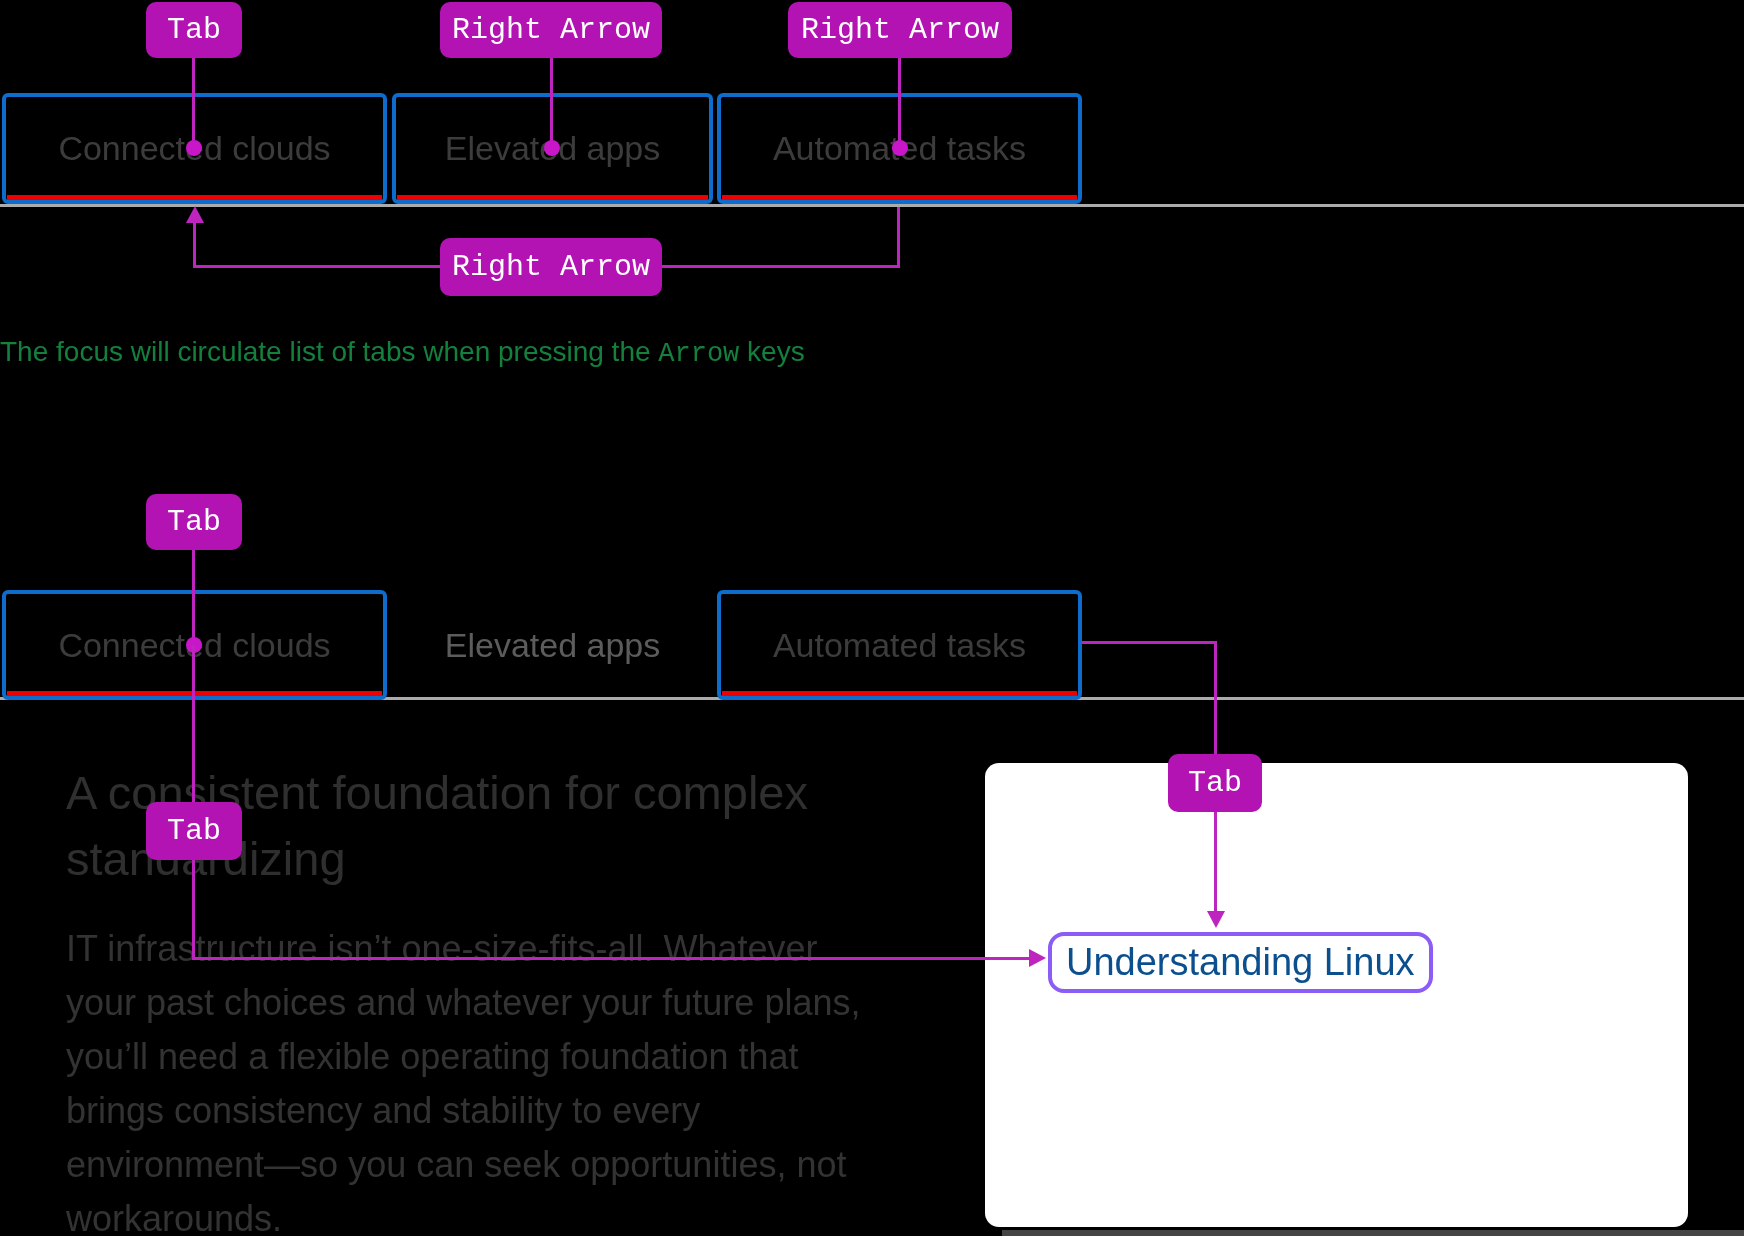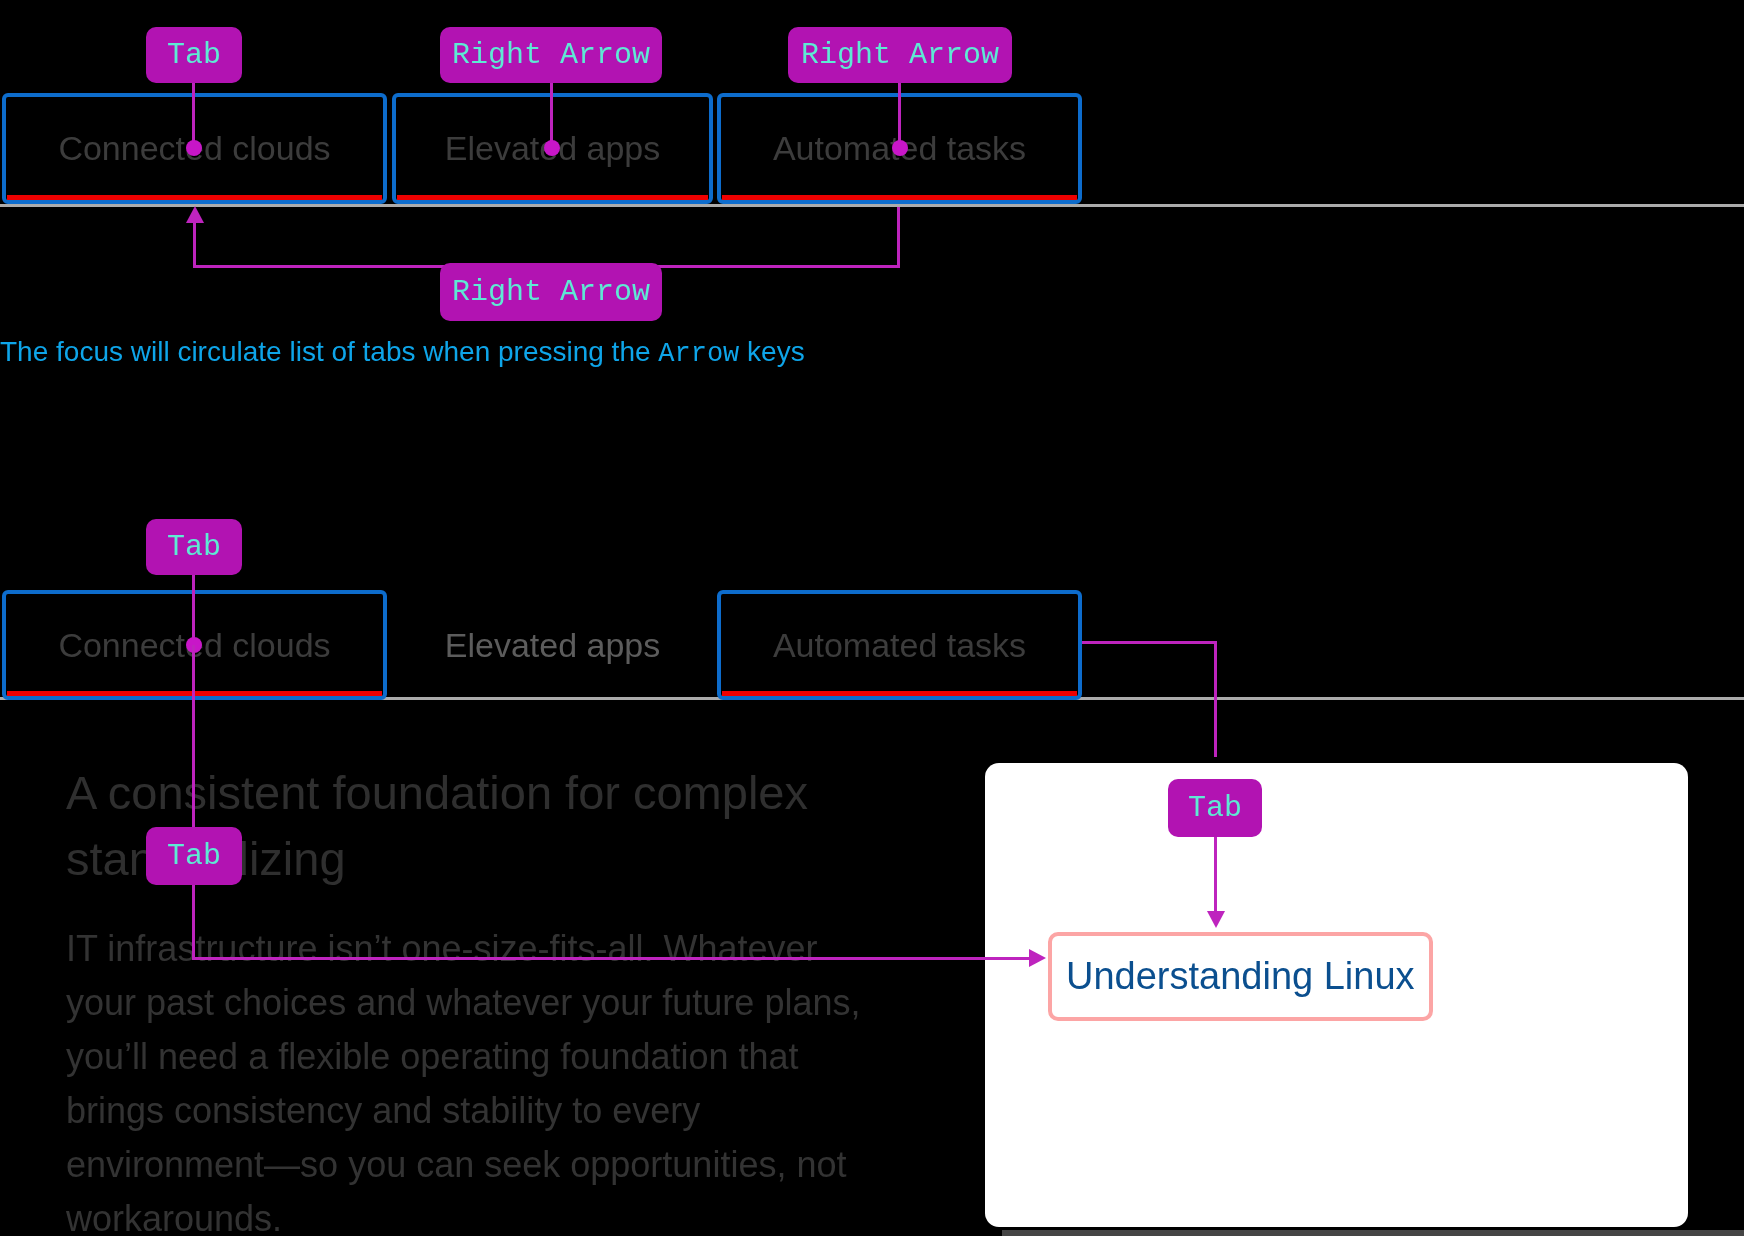--- a/index.html
+++ b/index.html
@@ -6,45 +6,45 @@
   #stage{position:relative;width:1744px;height:1236px;background:#000;overflow:hidden;
          font-family:"Liberation Sans",sans-serif;}
   
   .hairline{position:absolute;background:#ABABAB;height:3px;z-index:0;}
   .tabbox{position:absolute;border:4px solid #0D6CCC;border-radius:6px;background:#000;z-index:2;
           display:flex;align-items:center;justify-content:center;box-sizing:border-box;}
   .tabbox .redline{position:absolute;left:1px;right:1px;bottom:0;height:5px;background:#EE0000;}
   .tablabel{font-size:34px;color:#3C3C3C;white-space:nowrap;}
   .freetab{position:absolute;z-index:2;font-size:34px;color:#5C5C5C;white-space:nowrap;
            display:flex;align-items:center;justify-content:center;}
-  .badge{position:absolute;background:#B213B2;color:#5eead4;border-radius:10px;z-index:6;
+  .badge{position:absolute;background:#B213B2;color:#ffffff;border-radius:10px;z-index:6;
          font-family:"Liberation Mono","DejaVu Sans Mono",monospace;font-size:30px;
-         display:flex;align-items:center;justify-content:center;box-sizing:border-box;white-space:nowrap;margin-top:25px;}
+         display:flex;align-items:center;justify-content:center;box-sizing:border-box;white-space:nowrap;}
   .mline{position:absolute;background:#BE24BE;z-index:5;}
   .dot{position:absolute;width:16px;height:16px;border-radius:50%;background:#C816C8;z-index:5;}
   .arrow{position:absolute;width:0;height:0;z-index:5;}
   .arrow.up{border-left:9px solid transparent;border-right:9px solid transparent;border-bottom:17px solid #BE24BE;}
   .arrow.right{border-top:9px solid transparent;border-bottom:9px solid transparent;border-left:17px solid #BE24BE;}
   .arrow.down{border-left:9px solid transparent;border-right:9px solid transparent;border-top:17px solid #BE24BE;}
   
-  .caption{position:absolute;left:0;top:336px;font-size:28px;color:#0ea5e9;z-index:2;white-space:nowrap;}
+  .caption{position:absolute;left:0;top:336px;font-size:28px;color:#15803d;z-index:2;white-space:nowrap;}
   .caption .mono{font-family:"Liberation Mono","DejaVu Sans Mono",monospace;font-size:27px;}
   
   .pageheading{position:absolute;left:66px;top:760px;font-size:47px;line-height:66px;font-weight:500;
                color:#2F2F2F;white-space:pre-line;z-index:1;}
   .pagepara{position:absolute;left:66px;top:922px;font-size:36px;line-height:54px;color:#333333;
             white-space:pre-line;z-index:1;}
   
   .card{position:absolute;left:985px;top:763px;width:703px;height:464px;background:#fff;
         border-radius:14px;z-index:1;box-sizing:border-box;}
   .card-header{position:absolute;left:0;top:0;right:0;height:110px;background:#A6CBEC;
                border-radius:14px 14px 0 0;display:flex;align-items:center;}
   .card-eyebrow{margin-left:32px;font-size:32px;letter-spacing:1px;color:#151515;}
-  .card-link{position:absolute;left:63px;top:169px;border:4px solid #fca5a5;border-radius:10px;
-             padding:19px 14px;font-size:38px;color:#0B4F8F;background:#fff;white-space:nowrap;z-index:2;}
+  .card-link{position:absolute;left:63px;top:169px;border:4px solid #8b5cf6;border-radius:16px;
+             padding:5px 14px;font-size:38px;color:#0B4F8F;background:#fff;white-space:nowrap;z-index:2;}
   .card-desc{position:absolute;left:63px;top:259px;font-size:37px;line-height:54px;color:#151515;
              white-space:pre-line;}
   .bottomstrip{position:absolute;left:1002px;top:1230px;width:742px;height:6px;background:#454545;z-index:0;}
 </style>
 </head>
 <body>
 
 <div id="stage">
 
   <div class="hairline" style="left:0;top:204px;width:1744px;"></div>

